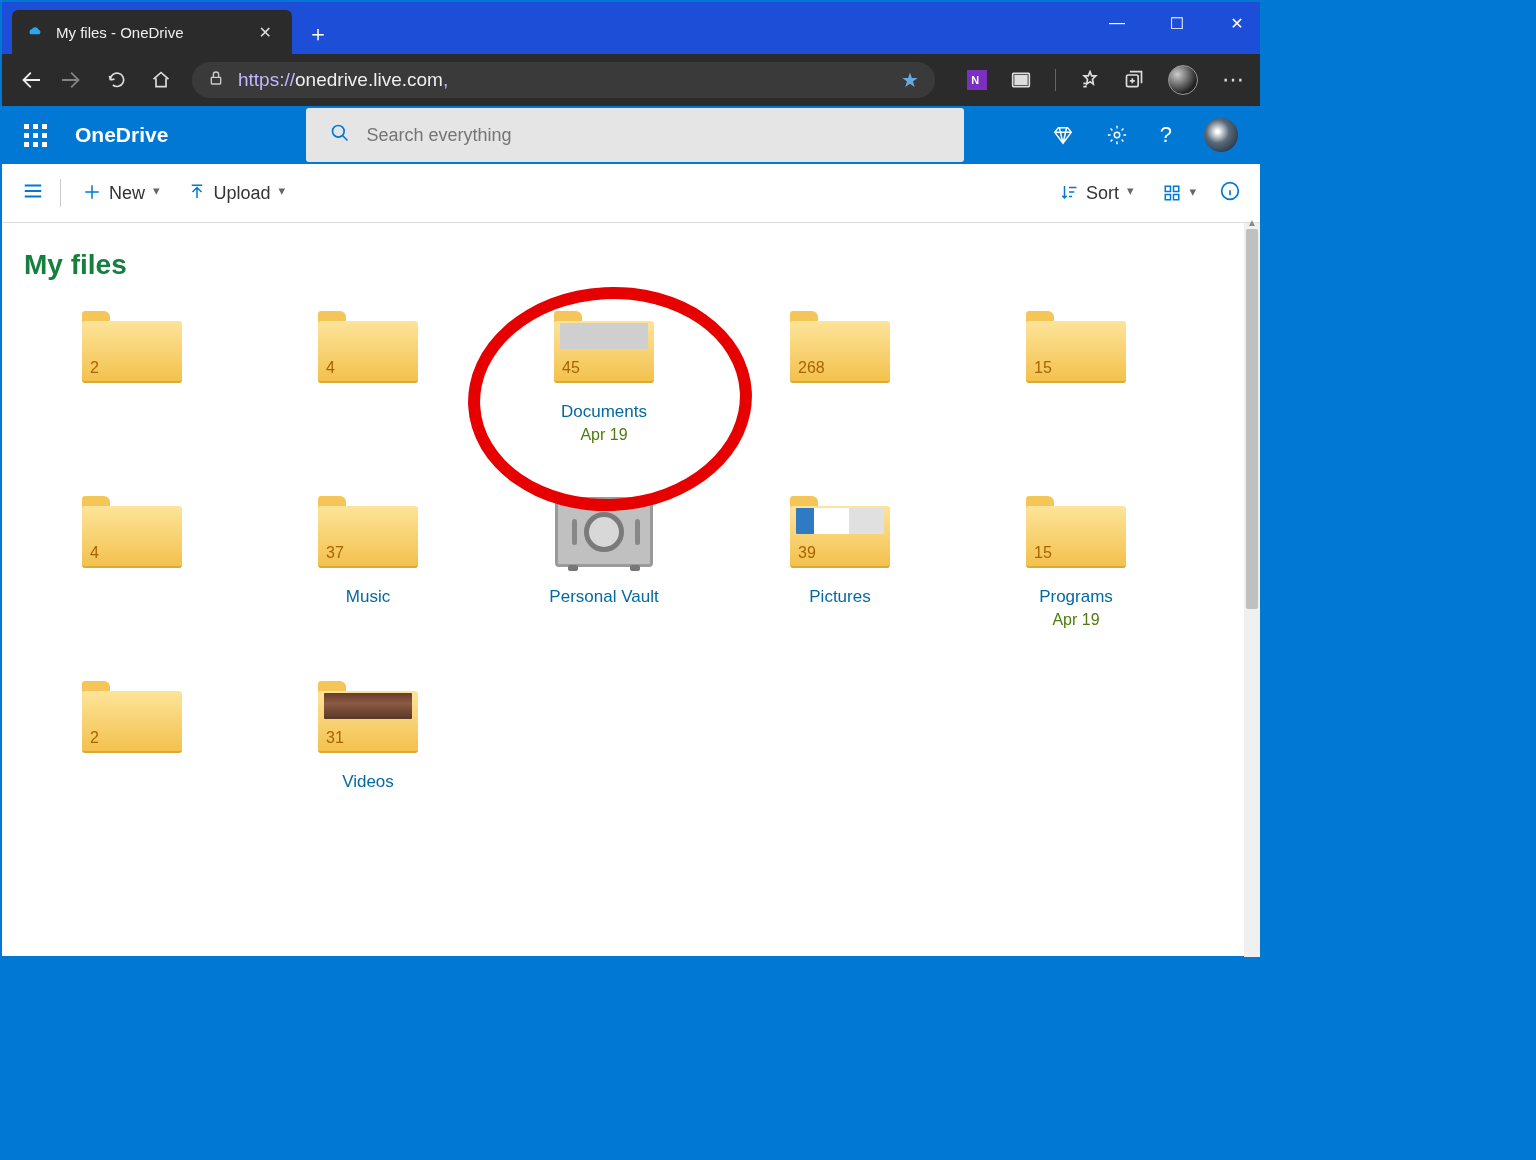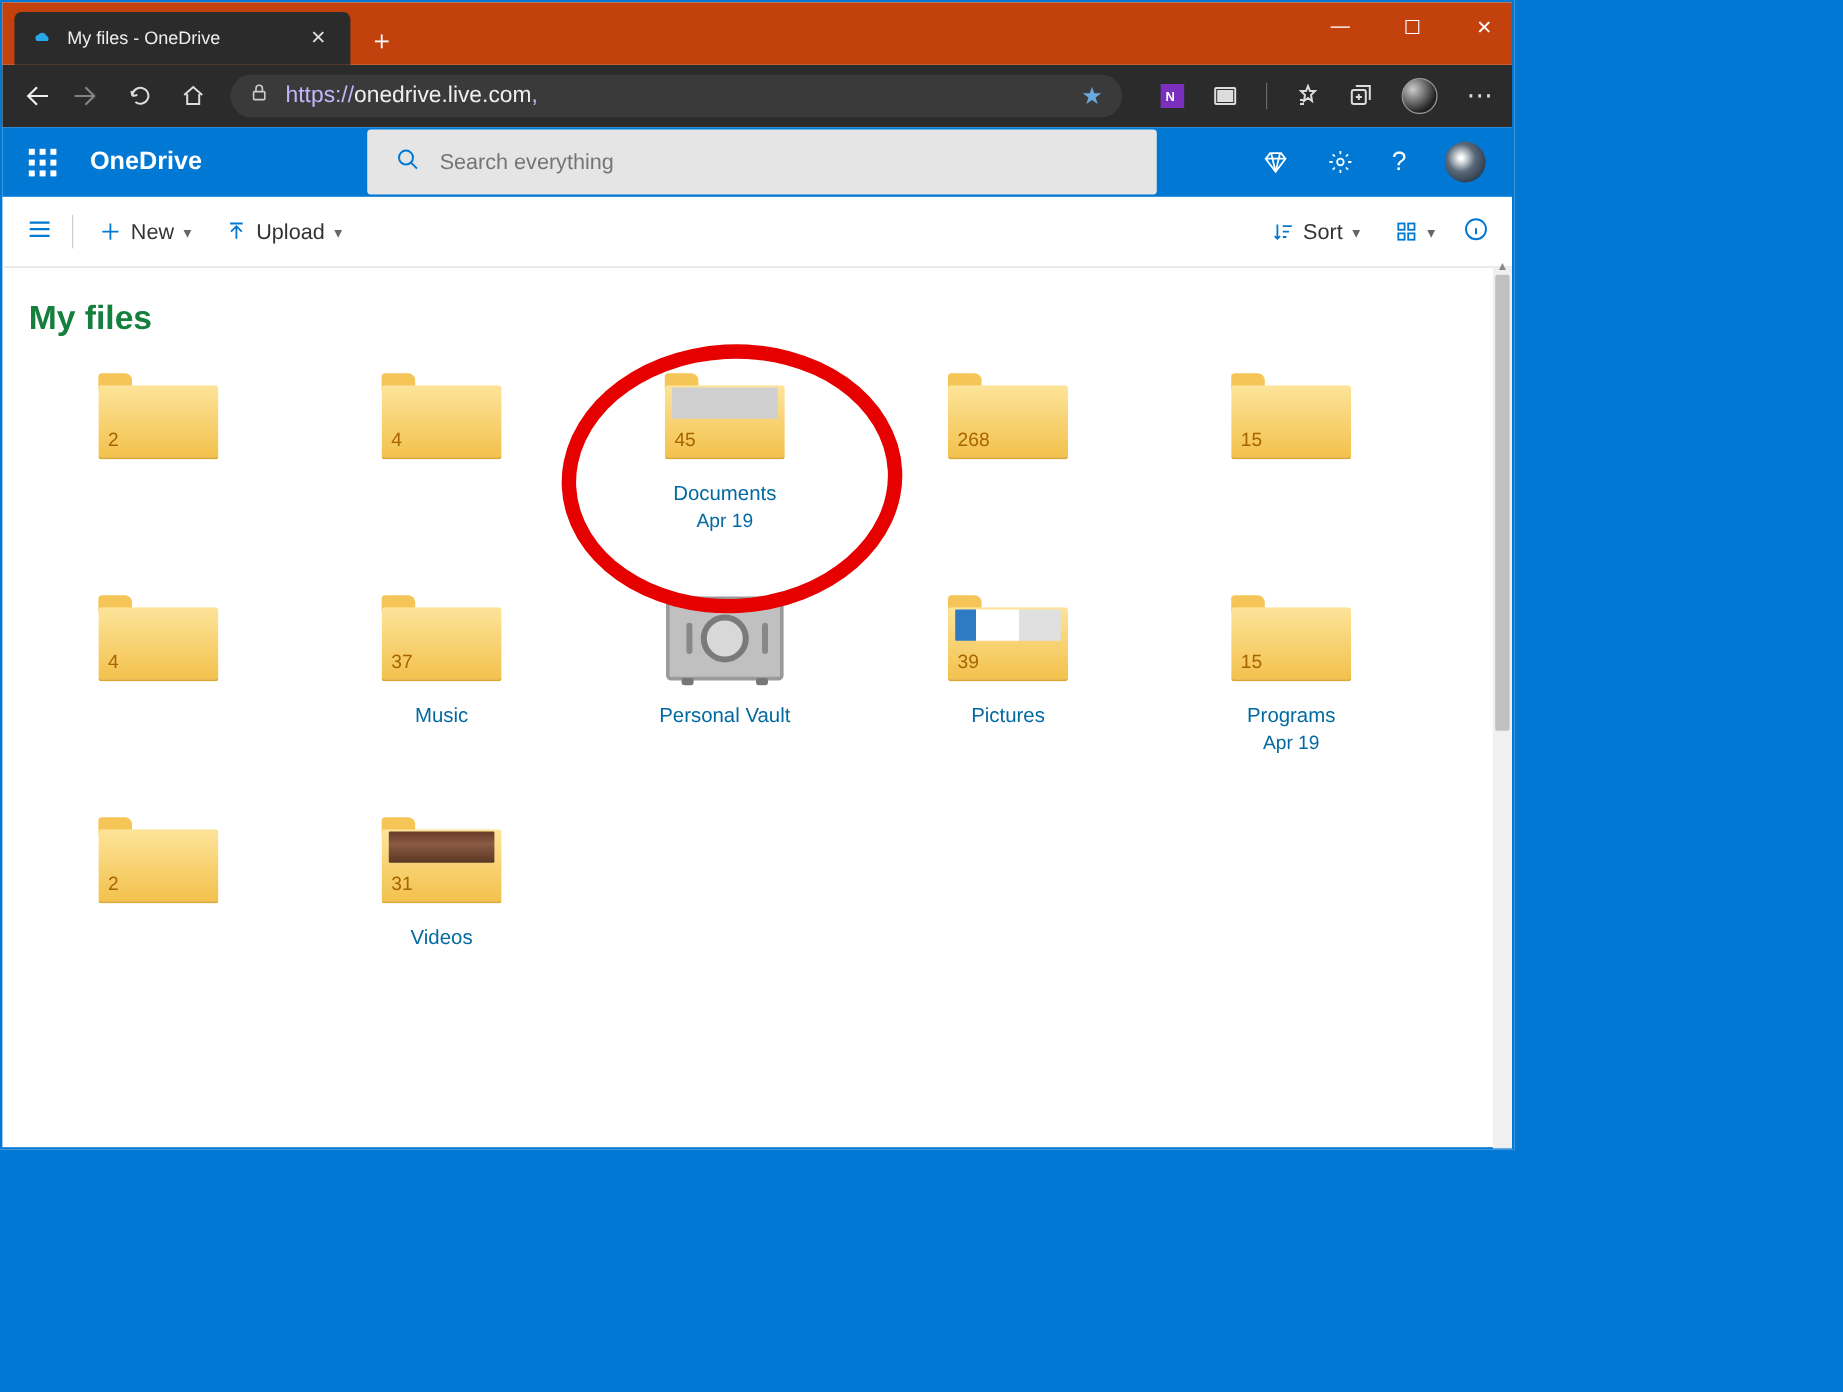--- a/index.html
+++ b/index.html
@@ -15,21 +15,21 @@
     height: 958px;
     background: #fff;
     position: relative;
     border: 2px solid #0078d4;
     box-sizing: border-box;
   }
 
   
   .titlebar {
     height: 52px;
-    background: #c2410c;
+    background: #1d4ed8;
     display: flex;
     align-items: flex-end;
     position: relative;
   }
   .tab {
     margin-left: 10px;
     height: 44px;
     background: #2b2b2b;
     border-top-left-radius: 6px;
     border-top-right-radius: 6px;
@@ -213,21 +213,21 @@
     border-bottom: 1px solid #ddd;
     display: flex;
     align-items: center;
     padding: 0 20px;
     font-size: 18px;
     color: #333;
     gap: 16px;
   }
   .cmd-btn {
     display: flex;
-    align-items: center;
+    align-items: flex-start;
     gap: 8px;
     padding: 4px 6px;
   }
   .cmd-bar .chev { color:#666; font-size:13px; }
   .cmd-divider {
     width: 1px;
     height: 28px;
     background: #ccc;
   }
   .cmd-right {
@@ -317,21 +317,21 @@
     background: linear-gradient(#6b3b2b, #8a5a44 40%, #5a3824);
   }
   .item-label {
     margin-top: 18px;
     color: #0369a1;
     font-size: 17px;
     text-align: center;
     line-height: 1.35;
   }
   .item-sub {
-    color: #0369a1;
+    color: #4d7c0f;
     font-size: 16px;
     text-align: center;
     margin-top: 2px;
   }
 
   
   .vault {
     width: 100px;
     height: 72px;
     position: relative;

